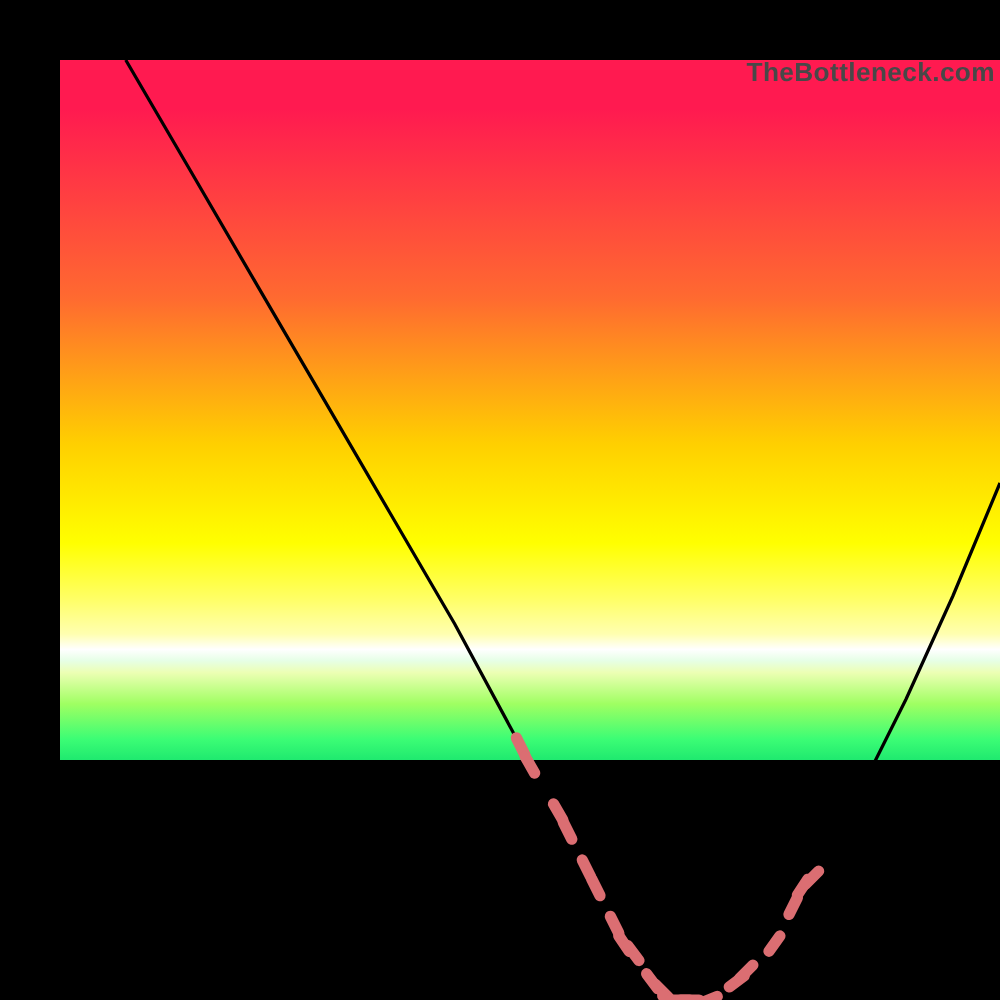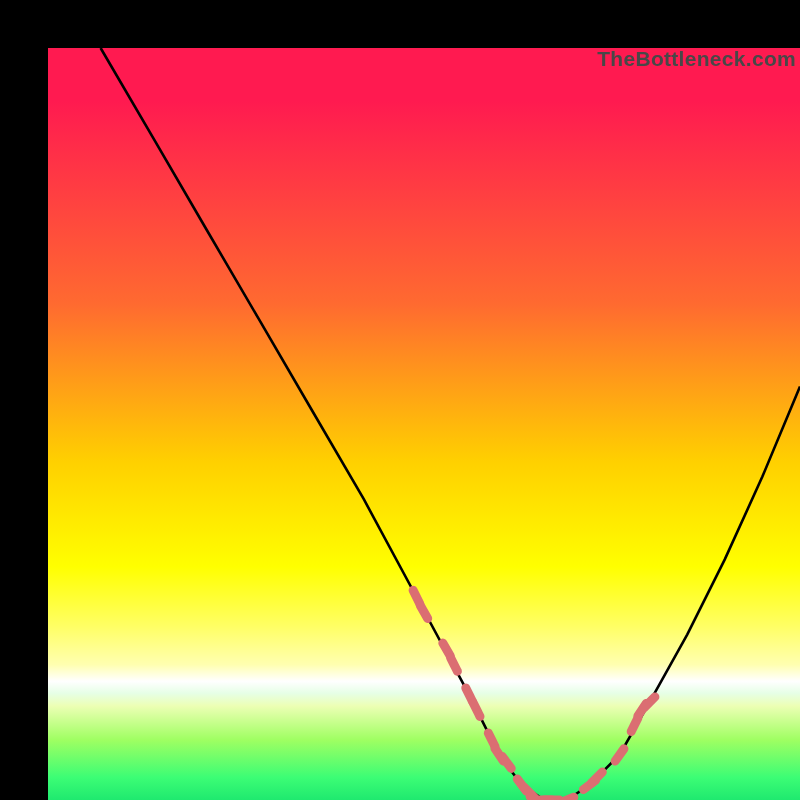--- a/index.html
+++ b/index.html
@@ -15,21 +15,21 @@
     box-sizing: border-box;
     left: 0; top: 0;
     width: 800px; height: 800px;
     border: 24px solid #000;
   }
   .plot-area {
     position: absolute;
     left: 24px;
     top: 24px;
     width: 752px;
-    height: 752px;
+    height: 560px;
     background: linear-gradient(to bottom,
       #ff1a50 0%,
       #ff1a50 7%,
       #ff6a30 34%,
       #ffd000 55%,
       #ffff00 69%,
       #ffff66 77%,
       #ffffb0 82%,
       #ffffff 84.2%,
       #e6ffe6 85.8%,

